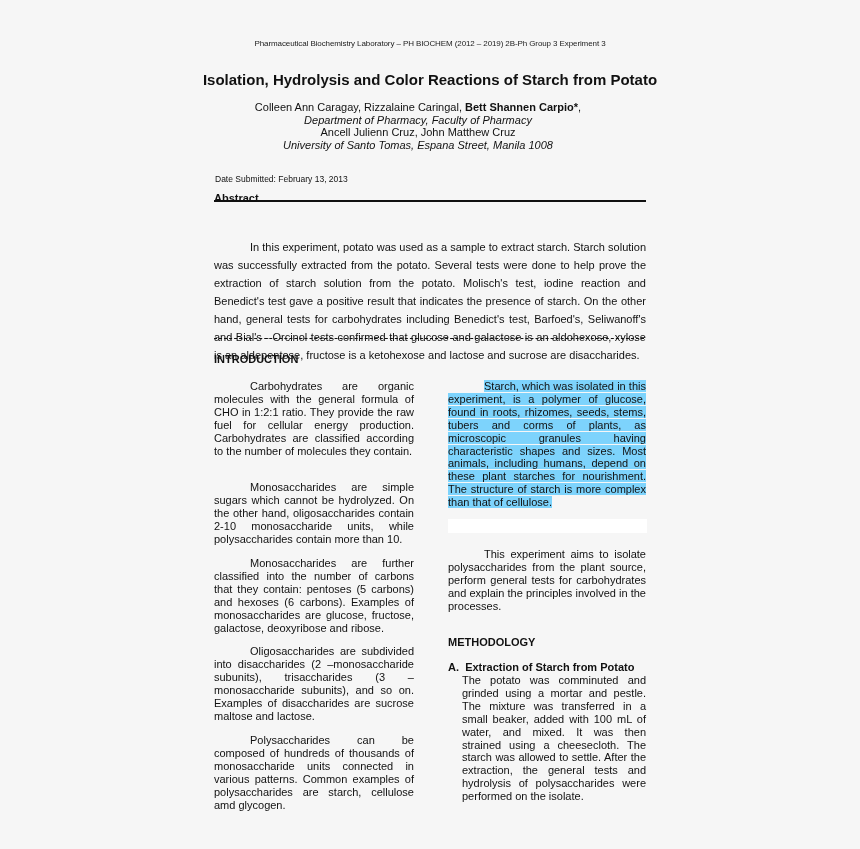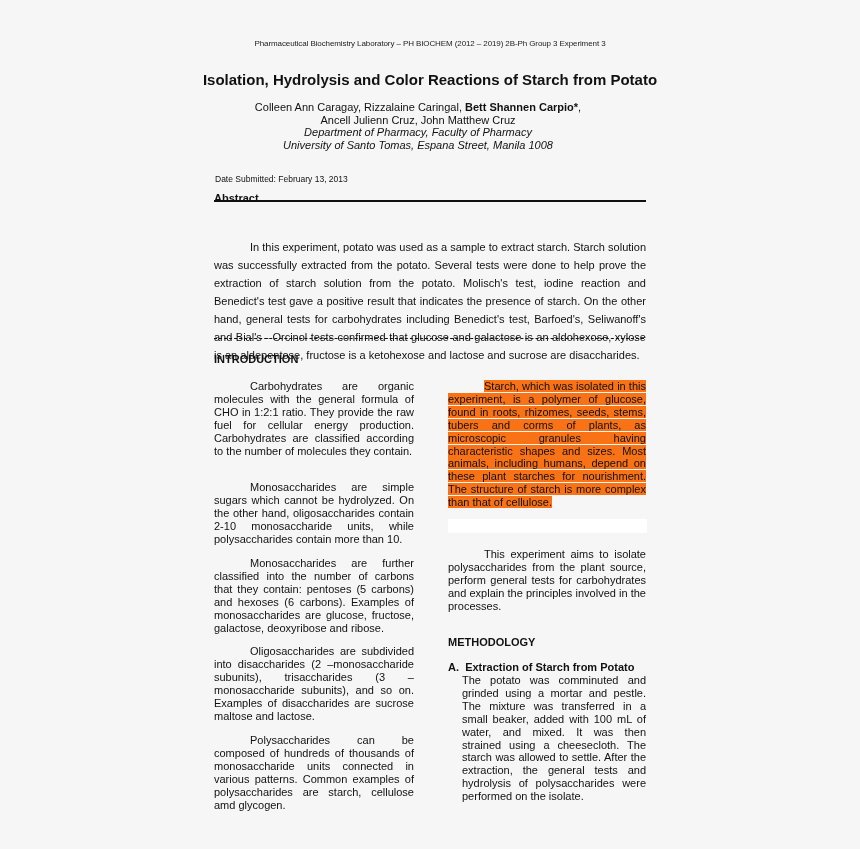--- a/index.html
+++ b/index.html
@@ -43,36 +43,36 @@
     border-top: 1px dashed #111;
   }
   .col {
     font-size: 11px; line-height: 12.9px; text-align: justify;
   }
   .col-left { left: 214px; width: 200px; }
   .col-right { left: 448px; width: 198px; }
   .sec-heading {
     font-size: 11px; font-weight: bold; 
   }
-  .hl { background: #f97316; }
+  .hl { background: #7dd3fc; }
   .white-box { left: 448px; width: 199px; top: 519px; height: 14px; background: #ffffff; }
   .sub-heading { font-size: 11px; font-weight: bold; }
   .sub-body { left: 462px; width: 184px; }
 </style>
 </head>
 <body>
 
 <div class="abs running-header">Pharmaceutical Biochemistry Laboratory – PH BIOCHEM (2012 – 2019) 2B-Ph Group 3 Experiment 3</div>
 
 <div class="abs title">Isolation, Hydrolysis and Color Reactions of Starch from Potato</div>
 
 <div class="abs authors">
   <div><span>Colleen Ann Caragay, Rizzalaine Caringal, </span><b>Bett Shannen Carpio*</b><span>,</span></div>
+  <div><i>Department of Pharmacy, Faculty of Pharmacy</i></div>
   <div>Ancell Julienn Cruz, John Matthew Cruz</div>
-  <div><i>Department of Pharmacy, Faculty of Pharmacy</i></div>
   <div><i>University of Santo Tomas, Espana Street, Manila 1008</i></div>
 </div>
 
 <div class="abs date">Date Submitted: February 13, 2013</div>
 
 <div class="abs rule-top"></div>
 <div class="abs abstract-heading">Abstract</div>
 <div class="abs abstract-body"><span class="indent"></span><span>In this experiment, potato was used as a sample to extract starch.  Starch solution was successfully extracted from the potato. Several tests were done to help prove the extraction of starch solution from the potato.  Molisch's test, iodine reaction and Benedict's test gave a positive result that indicates the presence of starch.  On the other hand, general tests for carbohydrates including Benedict's test, Barfoed's, Seliwanoff's and Bial's - Orcinol tests confirmed that glucose and galactose is an aldohexose, xylose is an aldepentose, fructose is a ketohexose and lactose and sucrose are disaccharides.</span></div>
 <div class="abs dash-rule"></div>
 

